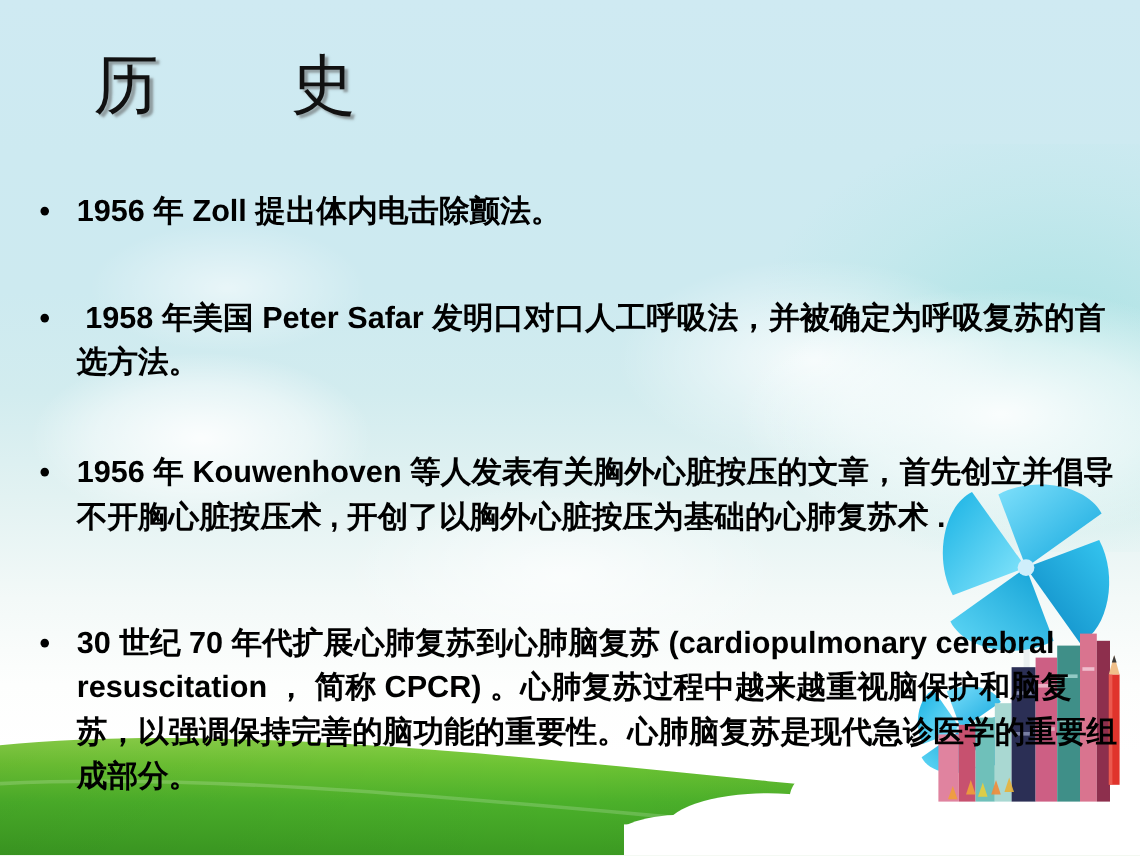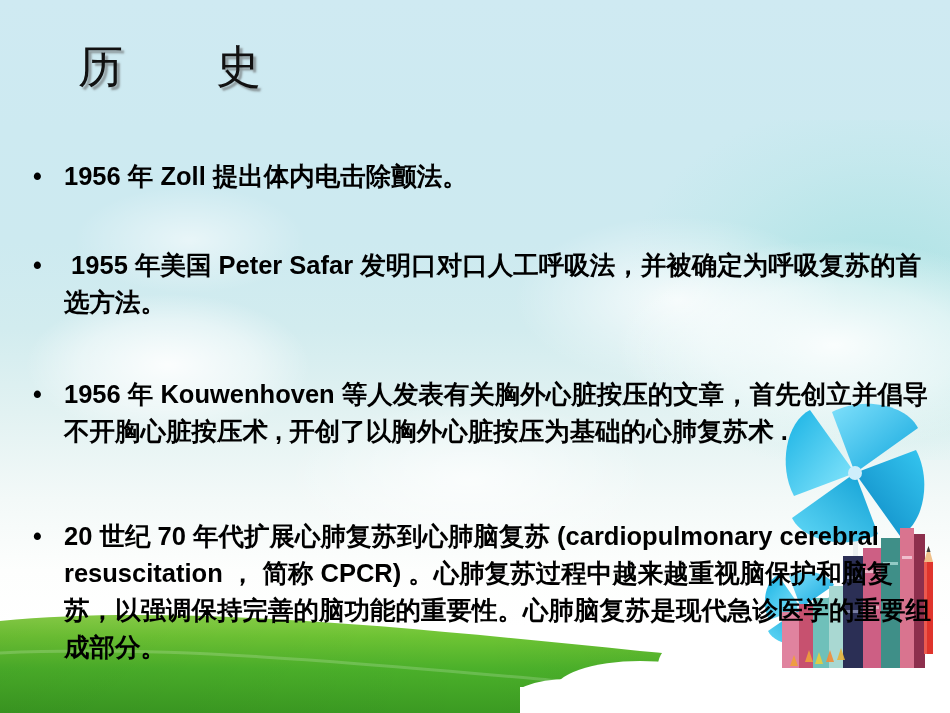--- a/index.html
+++ b/index.html
@@ -99,21 +99,21 @@
     height: 713px;
     pointer-events: none;
   }
 
   
   #title {
     position: absolute;
     left: 78px;
     top: 44px;
     font-family: "DejaVu Serif", "Liberation Serif", serif;
-    font-size: 45px;
+    font-size: 54px;
     line-height: 1.0;
     color: #111111;
     letter-spacing: 1px;
     white-space: pre;
     text-shadow: 3px 3px 2px rgba(90,90,90,0.55);
     z-index: 5;
   }
 
   
   #bullets {
@@ -277,28 +277,28 @@
 
   <div id="bullets">
 
     <div class="bullet-row" id="b1">
       <span class="marker">•</span>
       <span class="btext">1956 年 Zoll 提出体内电击除颤法。</span>
     </div>
 
     <div class="bullet-row" id="b2">
       <span class="marker">•</span>
-      <span class="btext"> 1955 年美国 Peter Safar 发明口对口人工呼吸法，并被确定为呼吸复苏的首选方法。</span>
+      <span class="btext"> 1958 年美国 Peter Safar 发明口对口人工呼吸法，并被确定为呼吸复苏的首选方法。</span>
     </div>
 
     <div class="bullet-row" id="b3">
       <span class="marker">•</span>
       <span class="btext">1956 年 Kouwenhoven 等人发表有关胸外心脏按压的文章，首先创立并倡导不开胸心脏按压术 , 开创了以胸外心脏按压为基础的心肺复苏术 .</span>
     </div>
 
     <div class="bullet-row" id="b4">
       <span class="marker">•</span>
-      <span class="btext">20 世纪 70 年代扩展心肺复苏到心肺脑复苏 (cardiopulmonary cerebral resuscitation ， 简称 CPCR) 。心肺复苏过程中越来越重视脑保护和脑复苏，以强调保持完善的脑功能的重要性。心肺脑复苏是现代急诊医学的重要组成部分。</span>
+      <span class="btext">30 世纪 70 年代扩展心肺复苏到心肺脑复苏 (cardiopulmonary cerebral resuscitation ， 简称 CPCR) 。心肺复苏过程中越来越重视脑保护和脑复苏，以强调保持完善的脑功能的重要性。心肺脑复苏是现代急诊医学的重要组成部分。</span>
     </div>
 
   </div>
 
 </div>
 
 </body></html>

